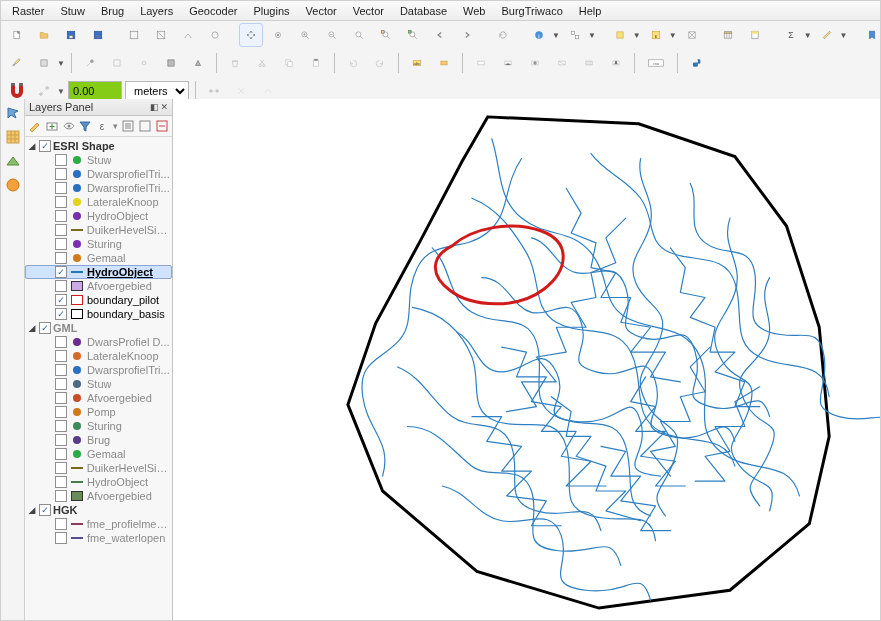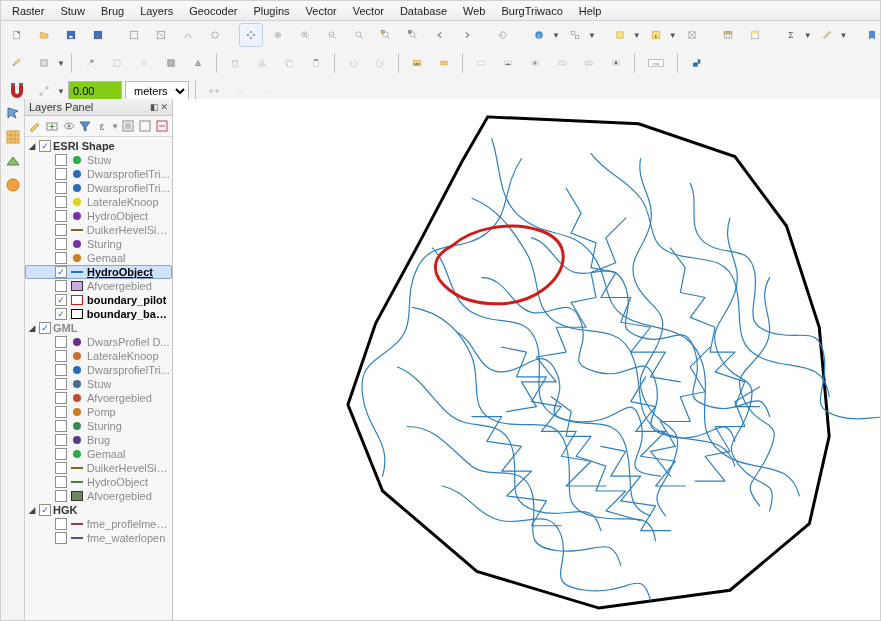--- a/index.html
+++ b/index.html
@@ -120,21 +120,21 @@
   .dot{width:8px;height:8px;border-radius:50%}
   .line{width:12px;height:2px}
   .box{width:12px;height:10px;border:1px solid #333}
   .layer-label{overflow:hidden;text-overflow:ellipsis}
   .inactive .layer-label,.inactive .grp-name{color:var(--inactive)}
   .selected{
     background:var(--highlight);border:1px solid var(--sel-border);border-radius:2px;
     padding:0 1px 0 29px
   }
   .selected .layer-label{text-decoration:underline;font-weight:bold;color:#000}
-  .bold .layer-label{font-weight:bold;color:#000}
+  .bold .layer-label{font-weight:normal;color:#000}
 
   
   .canvas{
     flex:1;background:var(--canvas-bg);position:relative;overflow:hidden
   }
   .canvas svg{position:absolute;inset:0;width:100%;height:100%}
 </style>
 </head>
 <body>
 

